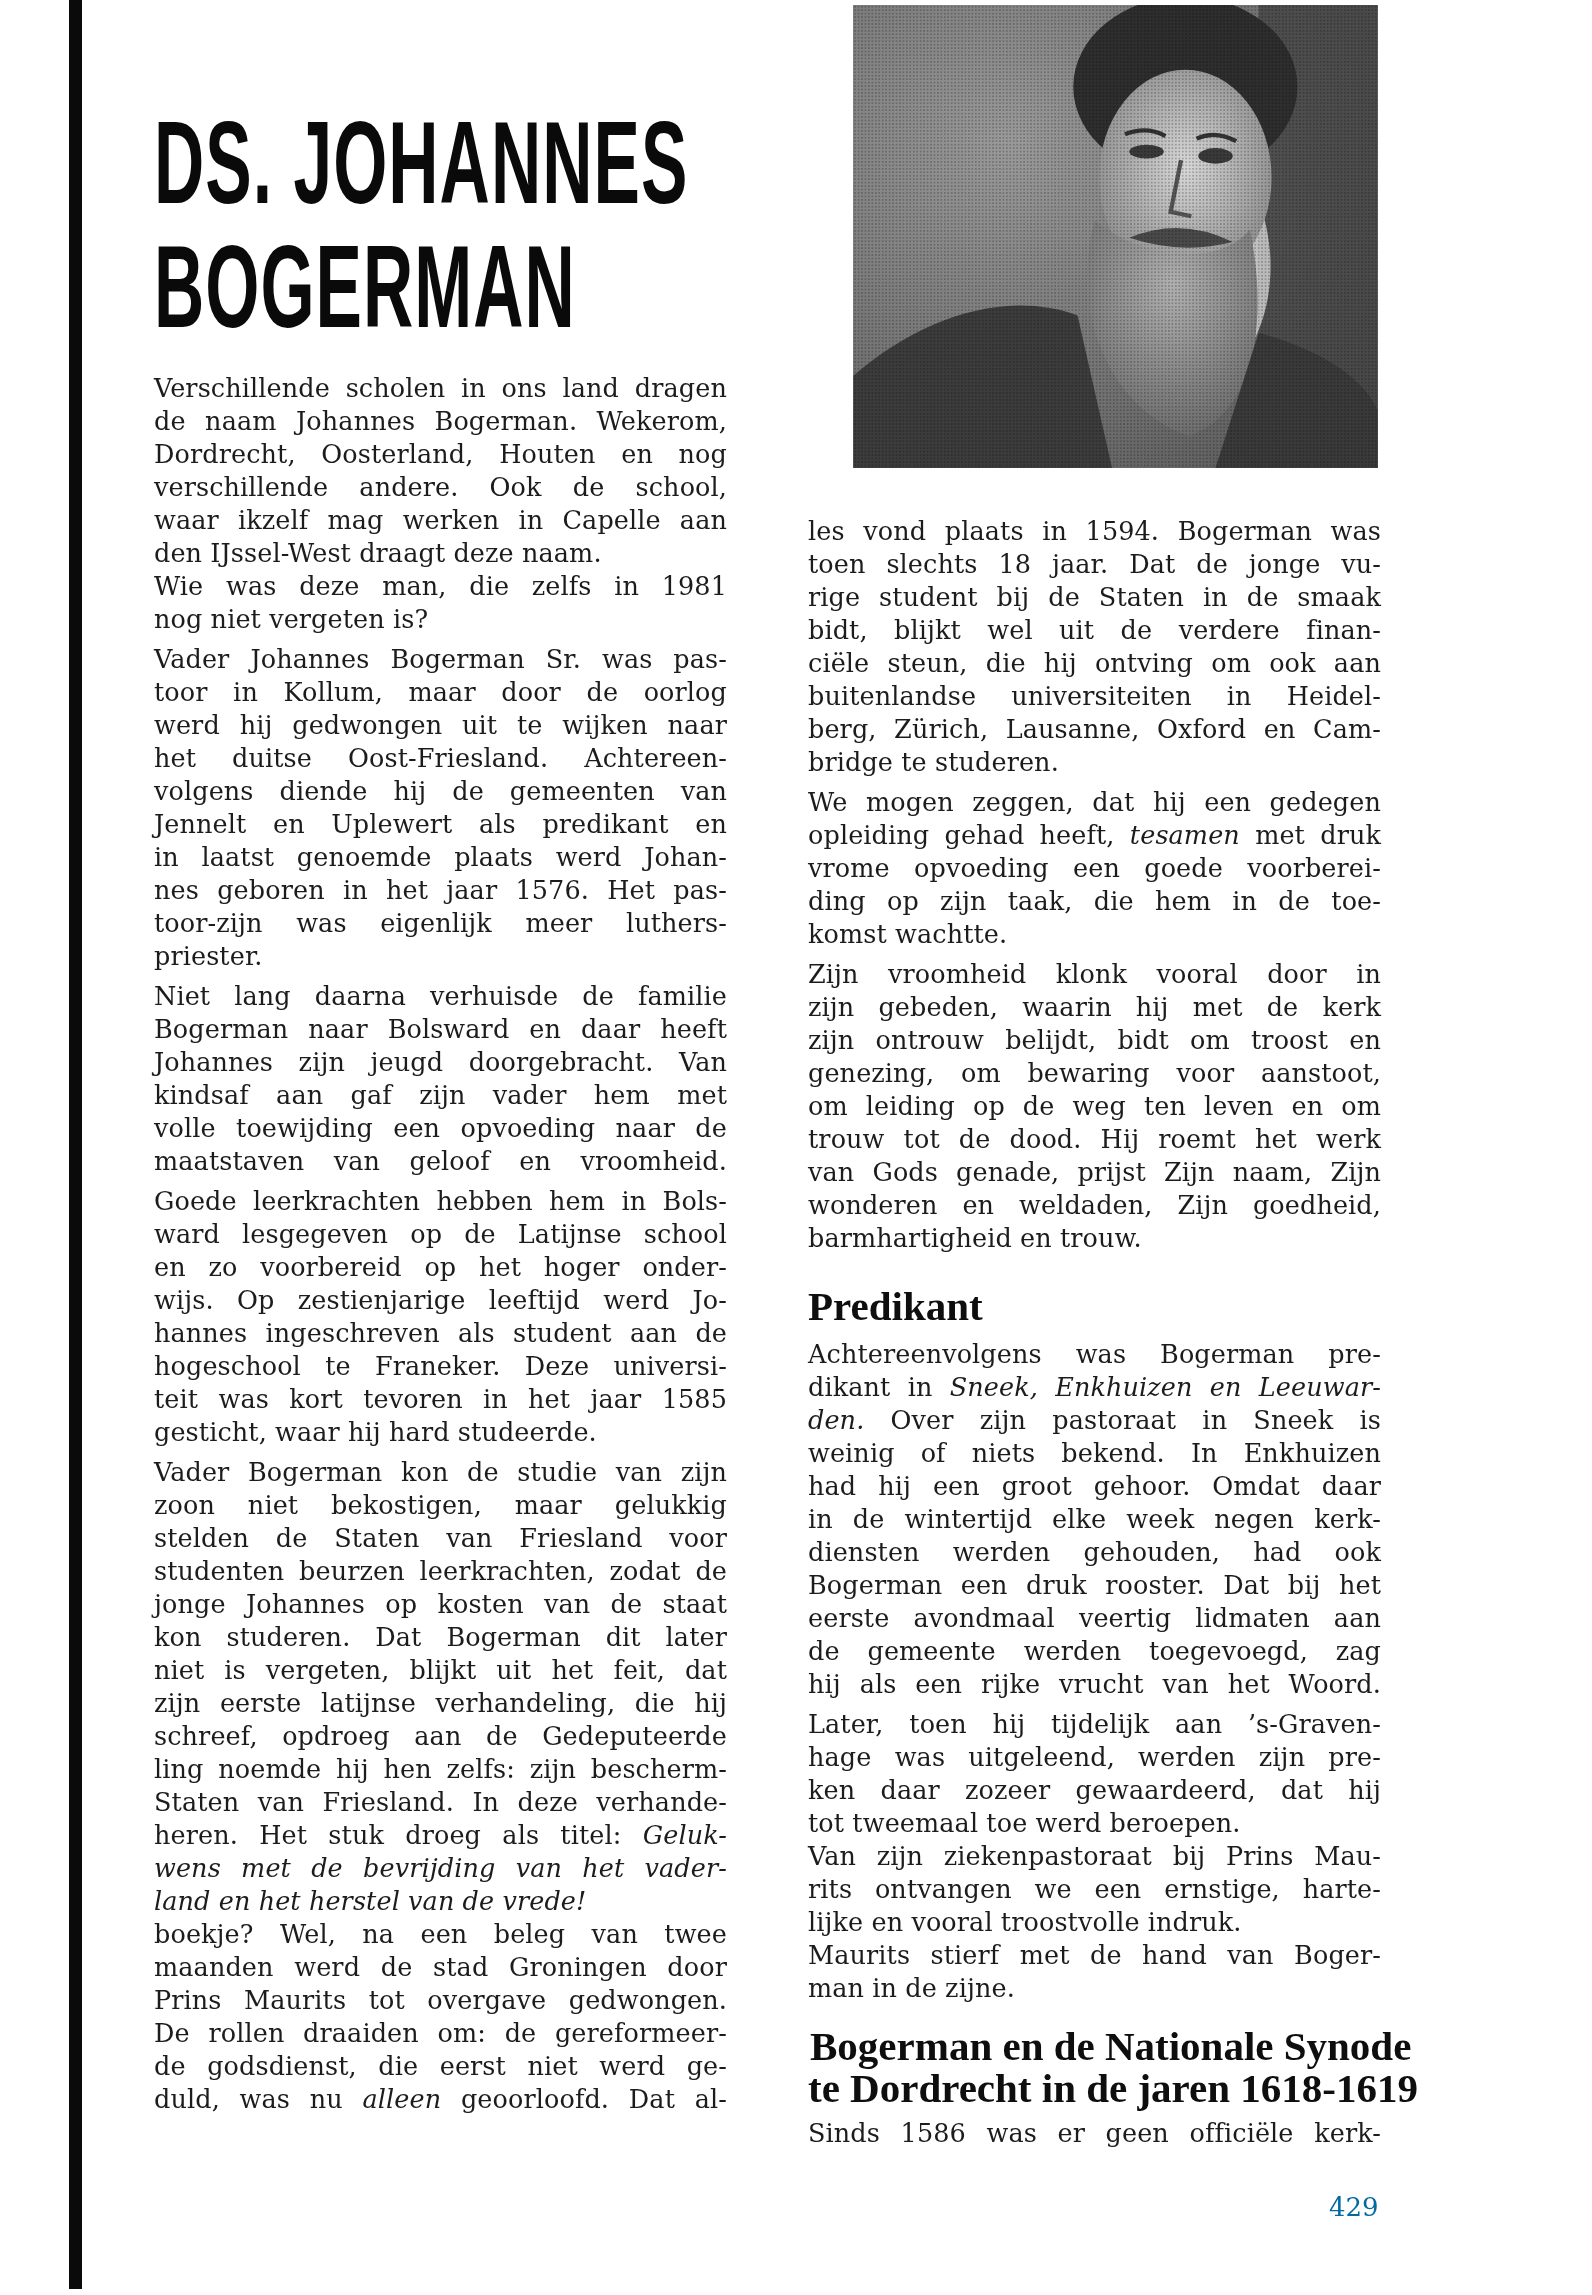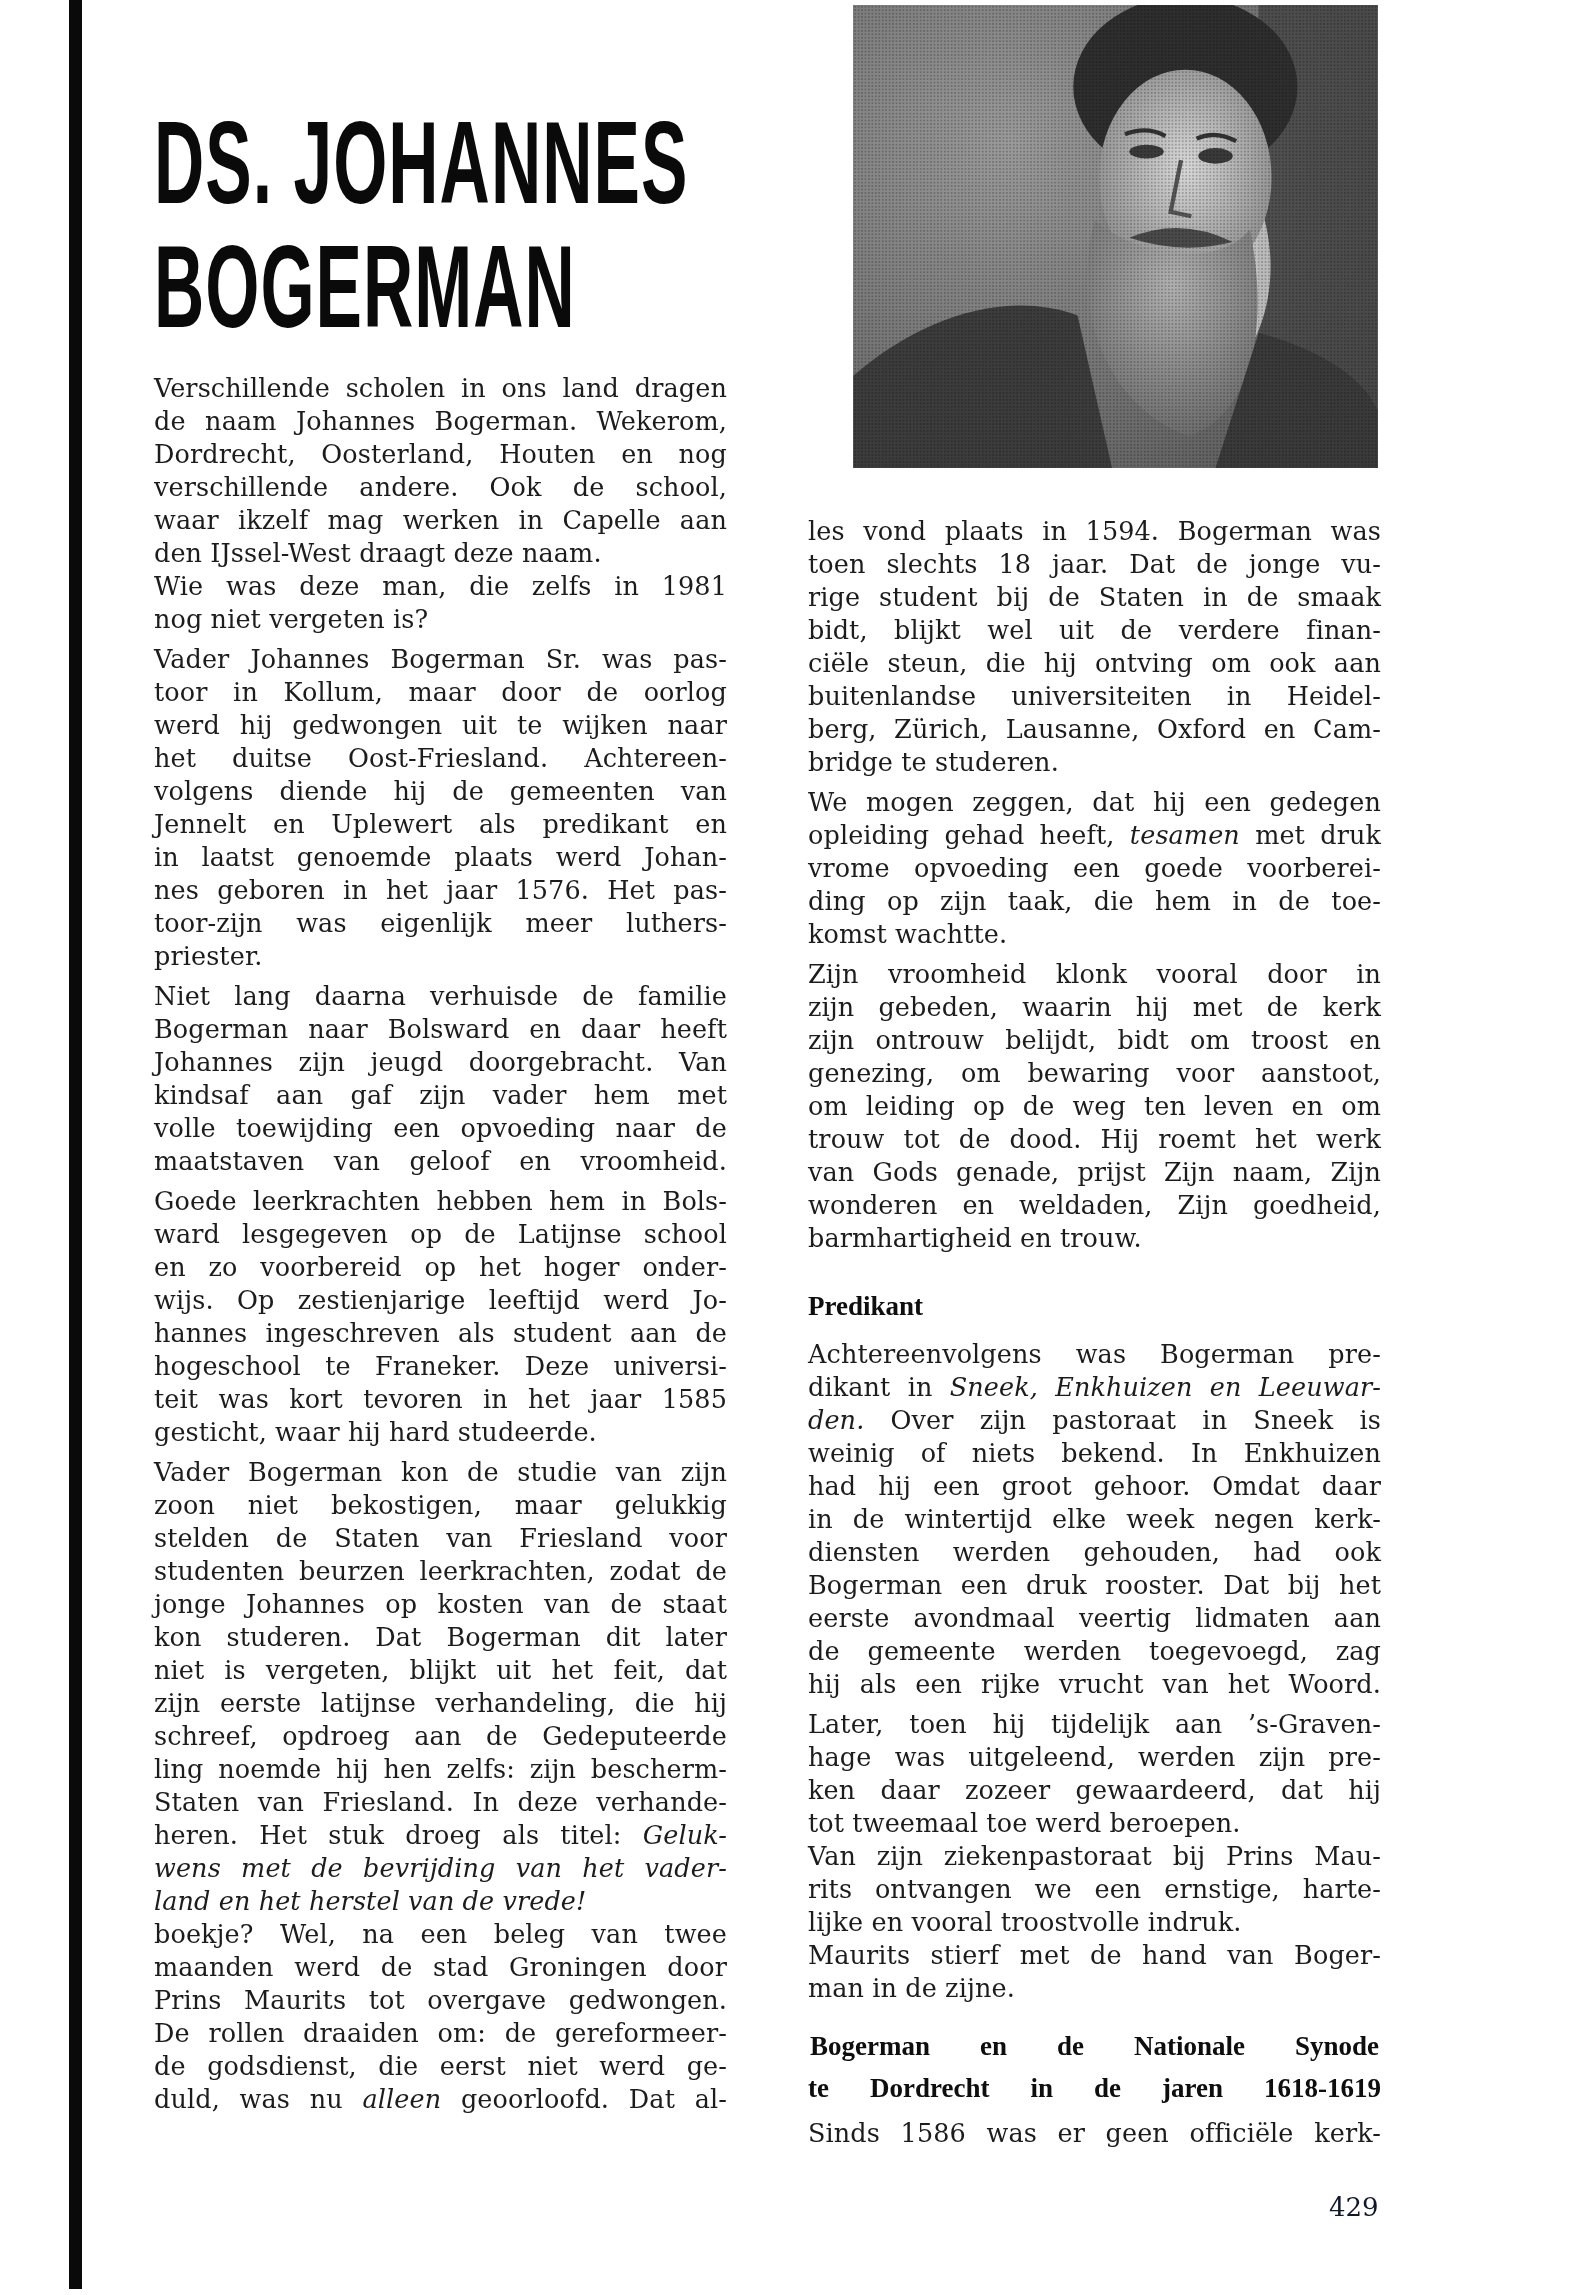--- a/index.html
+++ b/index.html
@@ -14,26 +14,26 @@
   .col { position: absolute; width: 573px; }
   .col.left { left: 154px; }
   .col.right { left: 808px; }
   .ln { display: block; height: 33px; line-height: 33px; font-size: 25.5px; white-space: nowrap;
         text-align: justify; text-align-last: justify; letter-spacing: 0.1px; }
   .ln.last { text-align-last: left; }
   .ln.it { font-style: italic; }
   .gap { height: 7px; }
   .gap-lg { height: 31px; }
   .subhead { display: block; font-family: "Liberation Serif", "DejaVu Serif", serif; font-weight: 700;
-             color: #0e0e0e; font-size: 27px; line-height: 40px; height: 40px; white-space: nowrap; }
+             color: #0e0e0e; font-size: 41px; line-height: 40px; height: 40px; white-space: nowrap; }
   .subhead.wide { text-align: justify; text-align-last: justify; }
   em { font-style: italic; }
   .portrait { position: absolute; left: 853px; top: 5.2px; width: 525px; height: 463px; overflow: hidden;
               background: #7d7d7d; }
-  .page-number { position: absolute; left: 1329px; top: 2192px; font-size: 26px; font-family: "DejaVu Serif", serif; color: #0f172a; }
+  .page-number { position: absolute; left: 1329px; top: 2192px; font-size: 26px; font-family: "DejaVu Serif", serif; color: #0369a1; }
 </style>
 </head>
 <body>
 
 <div class="rule"></div>
 
 <h1 class="headline l1">DS. JOHANNES</h1>
 <h1 class="headline l2">BOGERMAN</h1>
 
 <div class="portrait" aria-label="Portret van Johannes Bogerman">

